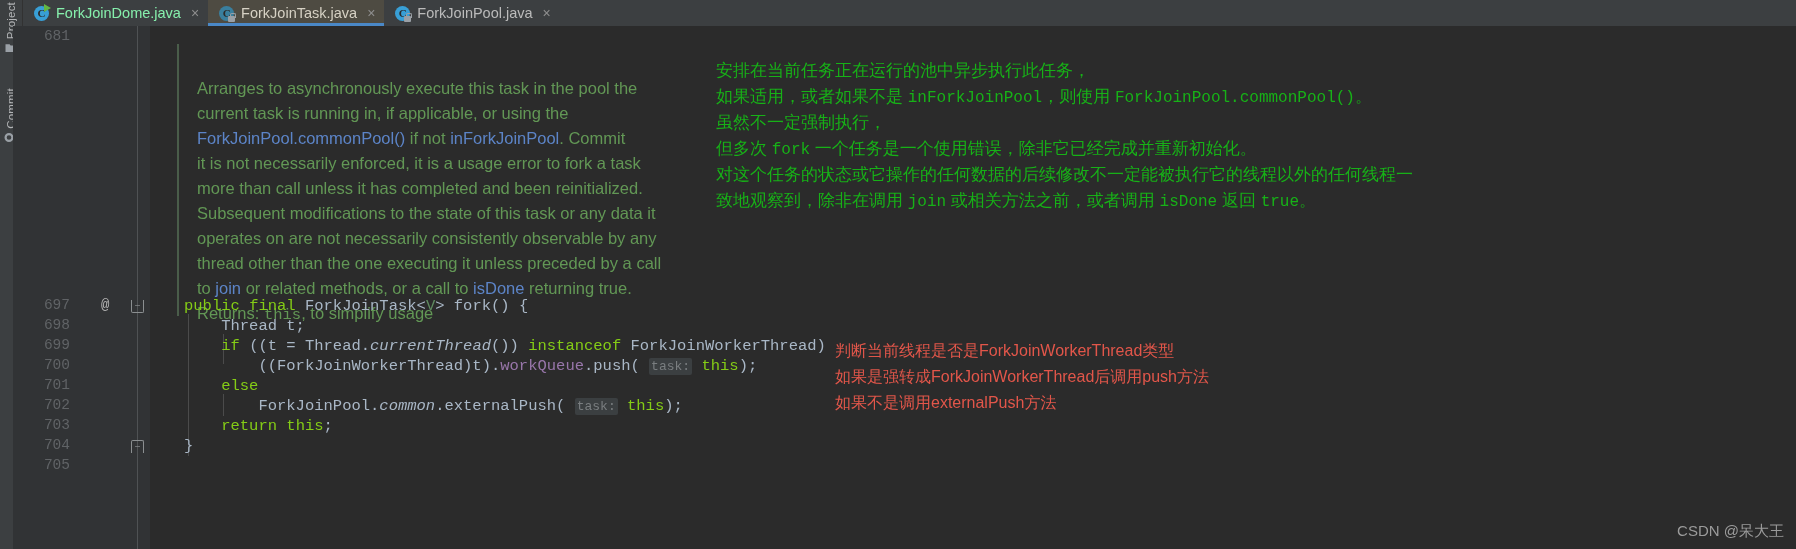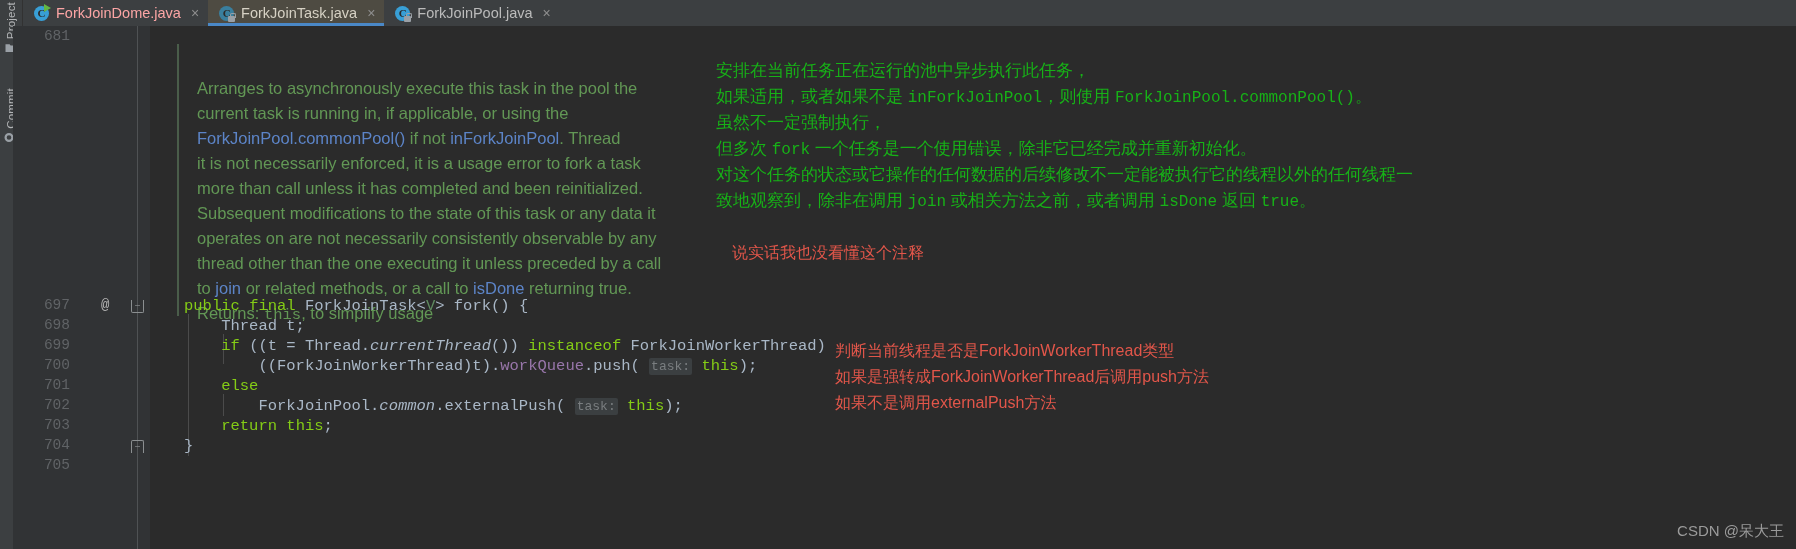--- a/index.html
+++ b/index.html
@@ -256,21 +256,21 @@
   </div>
 
   <div id="tabbar">
 
     <div class="tab">
       <span class="jicon">
         <span class="disc"></span>
           <span class="cletter">C</span>
           <span class="run"></span>
       </span>
-      <span class="tab-title" style="color:#fca5a5">ForkJoinDome.java</span>
+      <span class="tab-title" style="color:#86efac">ForkJoinDome.java</span>
       <span class="tab-close">×</span>
     </div>
 
     <div class="tab active">
       <span class="jicon">
         <span class="disc" style="background:#3a7f9e"></span>
           <span class="cletter">C</span>
           <span class="lock"></span>
       </span>
       <span class="tab-title" style="color:#d6d1c4">ForkJoinTask.java</span>
@@ -314,21 +314,21 @@
     <div id="doc-bar"></div>
 
     <div id="code-area">
 
       <div class="indent-guide" style="left:38px; top:288px; height:142px;"></div>
       <div class="indent-guide" style="left:73px; top:308px; height:30px;"></div>
       <div class="indent-guide" style="left:73px; top:368px; height:22px;"></div>
 
       <div class="docline" style="top:50px"><span>Arranges to asynchronously execute this task in the pool the</span></div>
       <div class="docline" style="top:75px"><span>current task is running in, if applicable, or using the</span></div>
-      <div class="docline" style="top:100px"><span class="lnk">ForkJoinPool.commonPool()</span><span> if not </span><span class="lnk">inForkJoinPool</span><span>. Thread</span></div>
+      <div class="docline" style="top:100px"><span class="lnk">ForkJoinPool.commonPool()</span><span> if not </span><span class="lnk">inForkJoinPool</span><span>. Commit</span></div>
       <div class="docline" style="top:125px"><span>it is not necessarily enforced, it is a usage error to fork a task</span></div>
       <div class="docline" style="top:150px"><span>more than call unless it has completed and been reinitialized.</span></div>
       <div class="docline" style="top:175px"><span>Subsequent modifications to the state of this task or any data it</span></div>
       <div class="docline" style="top:200px"><span>operates on are not necessarily consistently observable by any</span></div>
       <div class="docline" style="top:225px"><span>thread other than the one executing it unless preceded by a call</span></div>
       <div class="docline" style="top:250px"><span>to </span><span class="lnk">join</span><span> or related methods, or a call to </span><span class="lnk">isDone</span><span> returning true.</span></div>
       <div class="docline" style="top:275px"><span>Returns: </span><span class="mono">this</span><span>, to simplify usage</span></div>
 
       <div class="codeline" style="top:270px"><span class="kw">public</span><span class="plain"> </span><span class="kw">final</span><span class="plain"> ForkJoinTask&lt;</span><span class="gen">V</span><span class="plain">&gt; fork() {</span></div>
       <div class="codeline" style="top:290px"><span class="plain">    Thread t;</span></div>
@@ -341,21 +341,20 @@
 
     </div>
 
     <div class="cn-green" style="left:703px; top:32px"><span>安排在当前任务正在运行的池中异步执行此任务，</span></div>
     <div class="cn-green" style="left:703px; top:58px"><span>如果适用，或者如果不是 </span><span class="mono">inForkJoinPool</span><span>，则使用 </span><span class="mono">ForkJoinPool.commonPool()</span><span>。</span></div>
     <div class="cn-green" style="left:703px; top:84px"><span>虽然不一定强制执行，</span></div>
     <div class="cn-green" style="left:703px; top:110px"><span>但多次 </span><span class="mono">fork</span><span> 一个任务是一个使用错误，除非它已经完成并重新初始化。</span></div>
     <div class="cn-green" style="left:703px; top:136px"><span>对这个任务的状态或它操作的任何数据的后续修改不一定能被执行它的线程以外的任何线程一</span></div>
     <div class="cn-green" style="left:703px; top:162px"><span>致地观察到，除非在调用 </span><span class="mono">join</span><span> 或相关方法之前，或者调用 </span><span class="mono">isDone</span><span> 返回 </span><span class="mono">true</span><span>。</span></div>
 
-    <div class="cn-red" style="left:719px; top:215px">说实话我也没看懂这个注释</div>
     <div class="cn-red" style="left:822px; top:313px">判断当前线程是否是ForkJoinWorkerThread类型</div>
     <div class="cn-red" style="left:822px; top:339px">如果是强转成ForkJoinWorkerThread后调用push方法</div>
     <div class="cn-red" style="left:822px; top:365px">如果不是调用externalPush方法</div>
 
   </div>
 
   <div id="watermark">CSDN @呆大王</div>
 
 </div>
 

